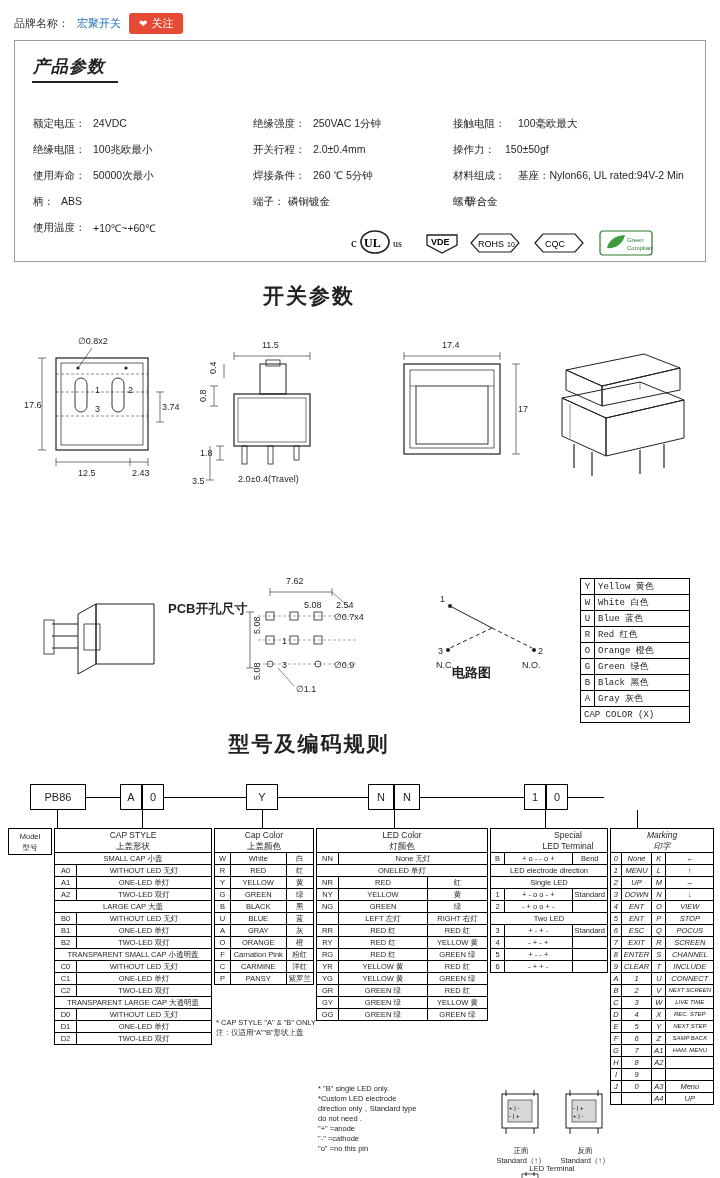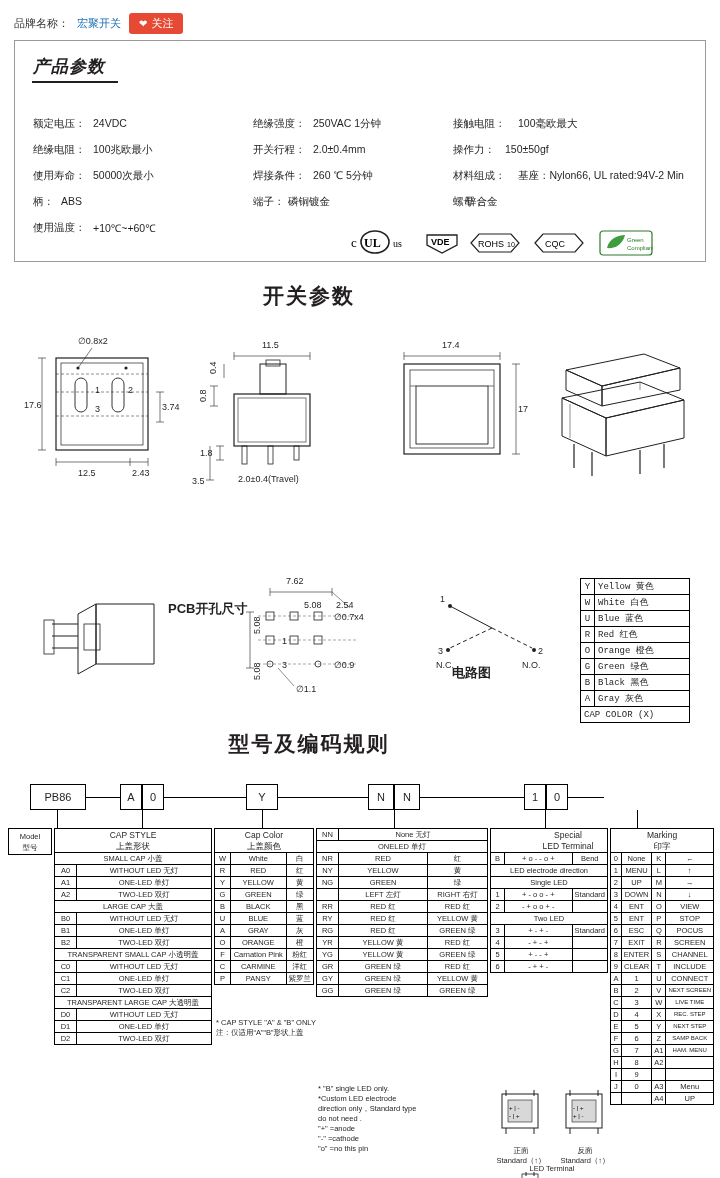--- a/index.html
+++ b/index.html
@@ -577,20 +577,26 @@
         </tr>
   </tbody>
     </table>
   <div class="abs note" style="left:216px; top:258px; width:104px;">
     <div>* CAP STYLE "A" &amp; "B" ONLY</div>
     <div>注：仅适用“A”“B”形状上盖</div>
   </div>
 
   <table class="grid abs" style="left:316px; top:68px; width:172px;">
     <tbody>
+        <tr>
+          <td colspan="3" style="height:24px;">
+      <span class="hdr">LED Color</span><br>
+      <span class="hdr">灯颜色</span>
+    </td>
+        </tr>
     <tr>
           <td style="width:22px;">NN</td>
           <td colspan="2" class="lft">None 无灯</td>
         </tr>
     <tr>
           <td colspan="3">ONELED 单灯</td>
         </tr>
     <tr>
           <td>NR</td>
           <td class="lft">RED</td>
@@ -751,21 +757,21 @@
   <div class="abs note" style="left:492px; top:404px; width:120px; text-align:center;">LED Terminal</div>
 
   <svg class="abs" style="left:516px; top:412px;" width="30" height="30">
     <rect x="6" y="2" width="16" height="22" fill="none" stroke="#231f20" stroke-width="0.8"></rect>
     <line x1="10" y1="0" x2="10" y2="4" stroke="#231f20"></line>
     <line x1="18" y1="0" x2="18" y2="4" stroke="#231f20"></line>
     <line x1="10" y1="24" x2="10" y2="28" stroke="#231f20"></line>
     <line x1="18" y1="24" x2="18" y2="28" stroke="#231f20"></line>
   </svg>
 
-  <table class="grid abs" style="left:610px; top:68px; width:102px;">
+  <table class="grid abs" style="left:610px; top:68px; width:102px;font-style:italic;">
     <tbody>
         <tr>
           <td colspan="4" style="height:24px;">
       <span class="hdr">Marking</span><br>
       <span class="hdr">印字</span>
     </td>
         </tr>
     <tr>
           <td style="width:12px;">0</td>
           <td style="width:32px;">None</td>

